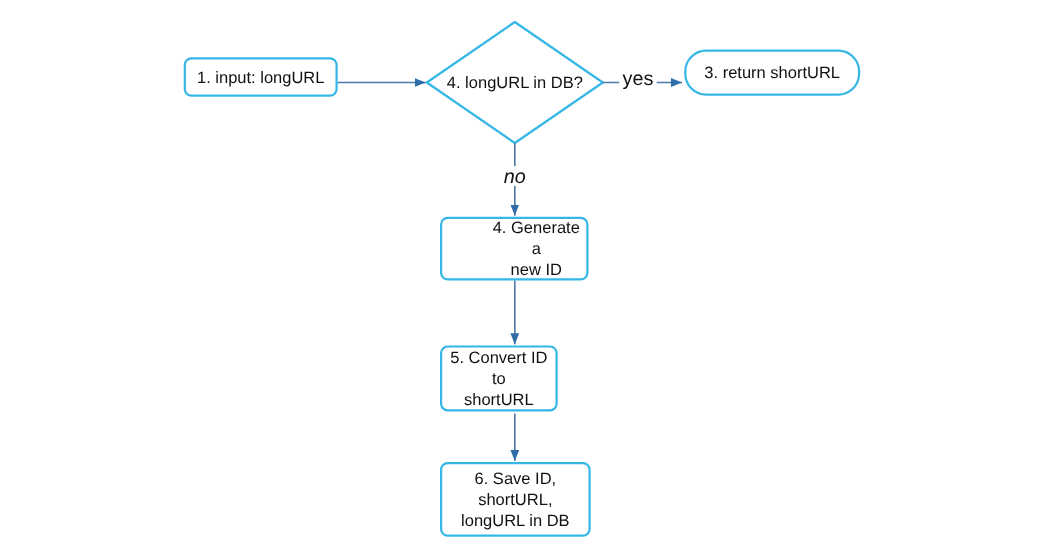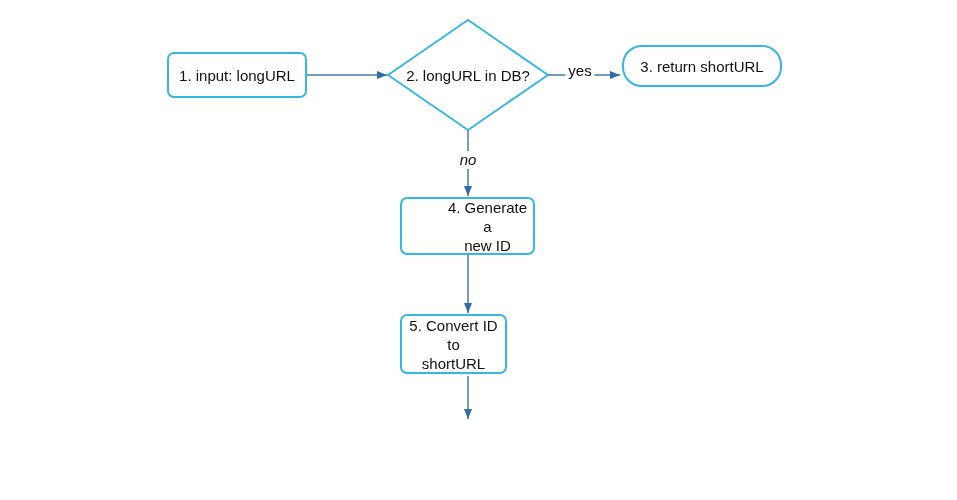--- a/index.html
+++ b/index.html
@@ -67,26 +67,26 @@
     line-height: 19px;
     color: var(--text);
     background: transparent;
     pointer-events: none;
   }
   .edge-label {
     position: absolute;
     transform: translate(-50%, -50%);
     background: var(--background);
     padding: 0 3px;
-    font-size: 15px;
+    font-size: 18px;
     line-height: 18px;
     color: var(--text);
   }
   
-  #node-1 { left: 167px; top: 52px;  width: 140px; height: 46px; }
+  #node-1 { left: 167px; top: 52px;  width: 140px; height: 36px; }
   #node-3 { left: 622px; top: 45px;  width: 160px; height: 42px; border-radius: 20px; }
   #node-4 { left: 400px; top: 197px; width: 135px; height: 58px; padding-left: 44px; }
   #node-5 { left: 400px; top: 314px; width: 107px; height: 60px; }
   #node-6 { left: 400px; top: 420px; width: 137px; height: 68px; }
   #node-2-label { left: 388px; top: 20px; width: 160px; height: 110px; }
   #edge-label-yes { left: 580px; top: 71px; }
   #edge-label-no  { left: 468px; top: 160px; font-style: italic; }
 </style>
 </head>
 <body>
@@ -104,27 +104,30 @@
 
     <path class="edge" d="M307 75 L387 75" marker-end="url(#arrowhead)"></path>
     <path class="edge" d="M548 75 L620 75" marker-end="url(#arrowhead)"></path>
     <path class="edge" d="M468 130 L468 196" marker-end="url(#arrowhead)"></path>
     <path class="edge" d="M468 255 L468 313" marker-end="url(#arrowhead)"></path>
     <path class="edge" d="M468 376 L468 419" marker-end="url(#arrowhead)"></path>
   </svg>
 
   <div class="node" id="node-1">1. input: longURL</div>
 
-  <div class="diamond-label" id="node-2-label">2. longURL in DB?</div>
+  <div class="diamond-label" id="node-2-label">4. longURL in DB?</div>
 
   <div class="node" id="node-3">3. return shortURL</div>
 
   <div class="node" id="node-4">4. Generate a
 new ID</div>
 
   <div class="node" id="node-5">5. Convert ID to
 shortURL</div>
 
+  <div class="node" id="node-6">6. Save ID,
+shortURL,
+longURL in DB</div>
 
   <span class="edge-label" id="edge-label-yes">yes</span>
   <span class="edge-label" id="edge-label-no">no</span>
 
 </div>
 
 </body></html>

